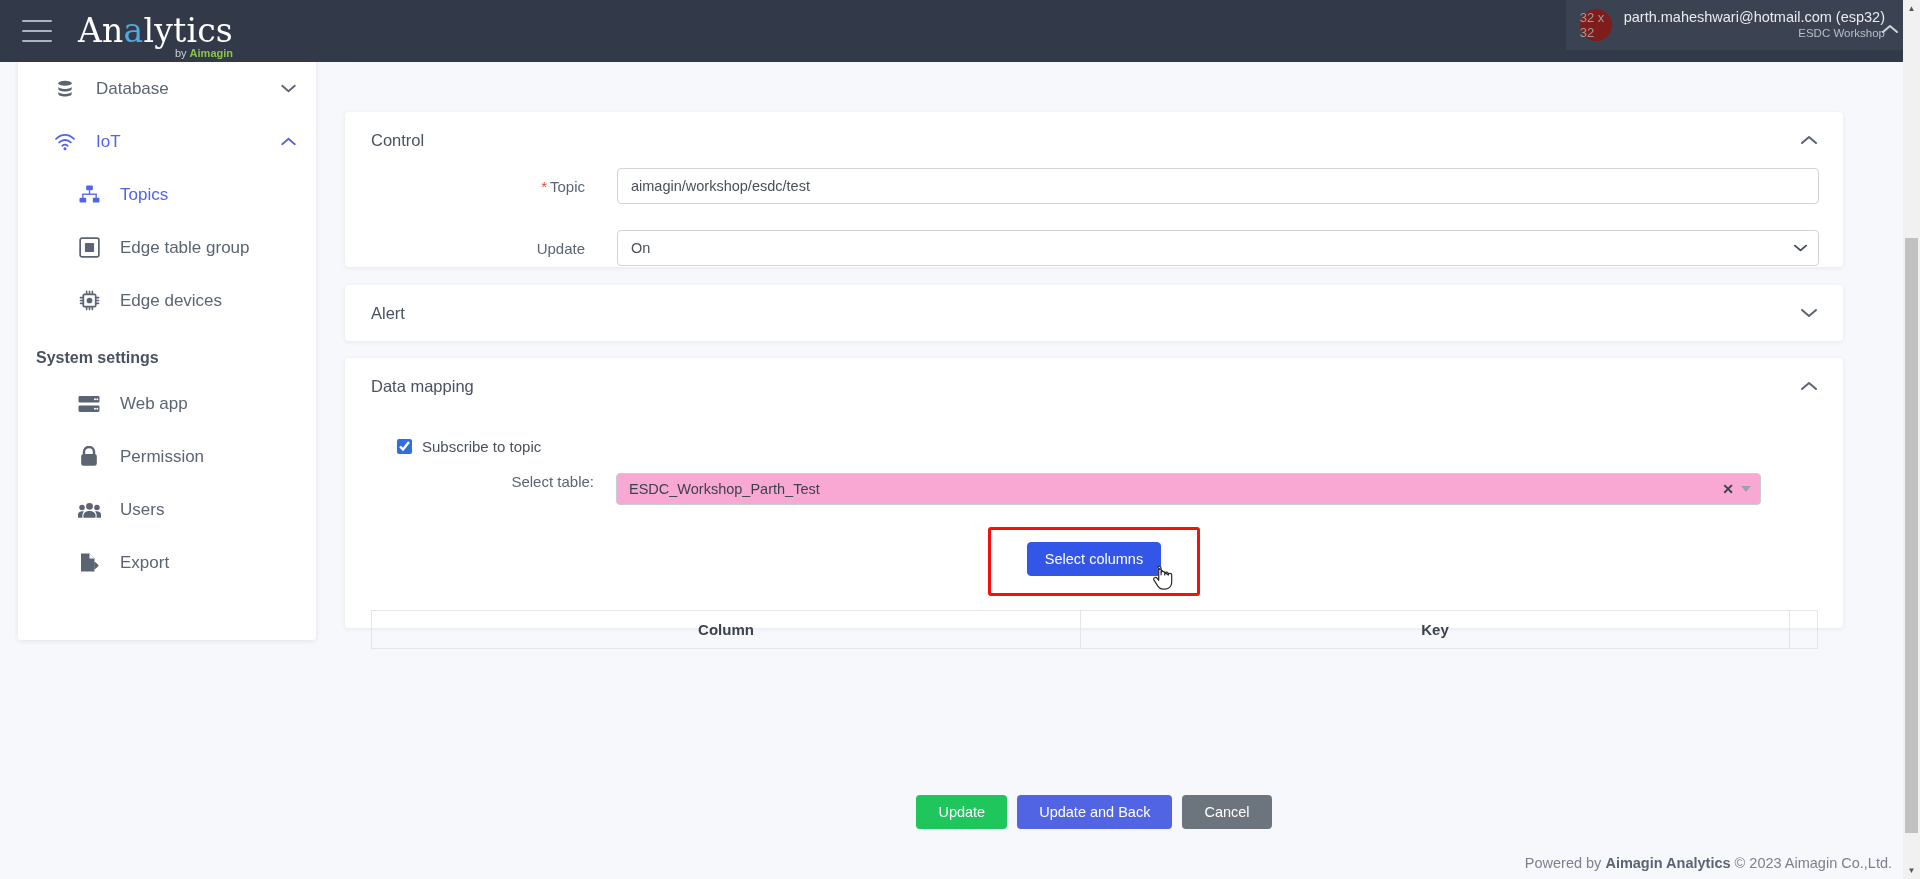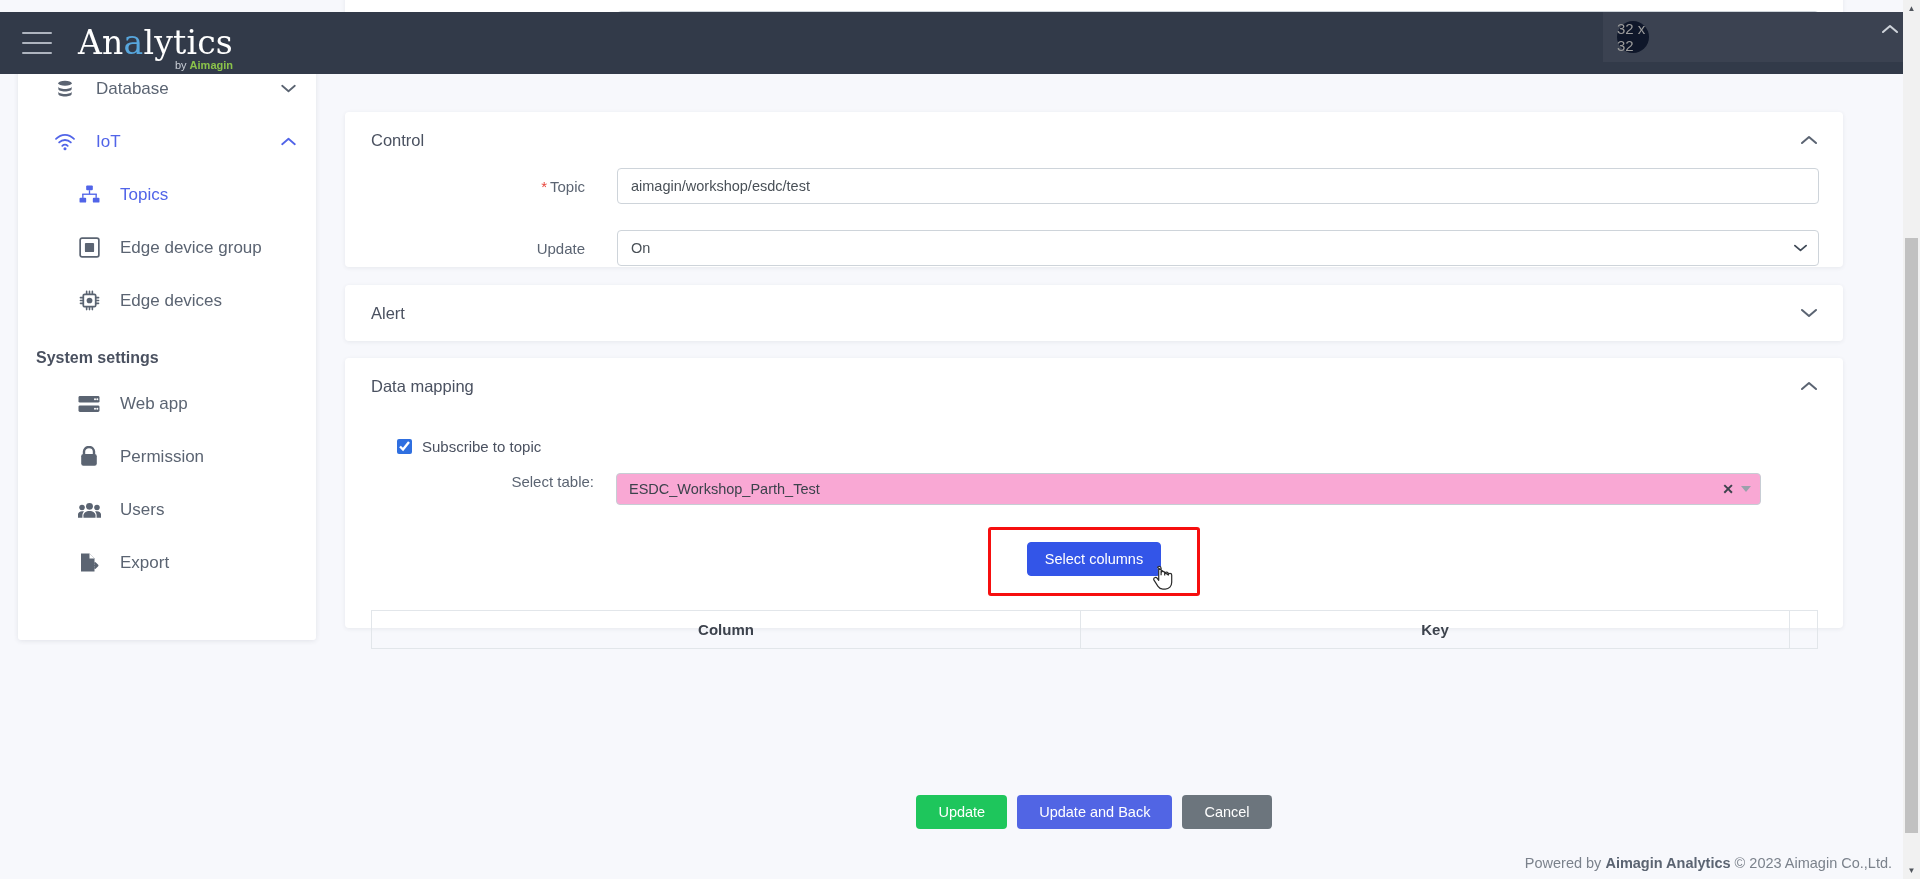--- a/index.html
+++ b/index.html
@@ -7,21 +7,21 @@
     margin: 0; padding: 0;
     width: 1920px; height: 879px;
     overflow: hidden;
     font-family: "Liberation Sans", sans-serif;
     background: #f7f8fc;
   }
   body { position: relative; }
 
   
   .topbar {
-    position: absolute; top: 12px; left: 0;
+    position: absolute; top: 0; left: 0;
     width: 1903px; height: 62px;
     background: #323a49;
     display: flex; align-items: center;
     z-index: 40;
   }
   .hamburger {
     width: 30px; height: 22px;
     margin-left: 22px; margin-right: 26px;
     display: flex; flex-direction: column; justify-content: space-between;
     cursor: pointer;
@@ -51,23 +51,23 @@
   .account {
     position: absolute; top: 0; right: 0;
     height: 50px; min-width: 300px;
     background: #3b4251;
     display: flex; align-items: center;
     padding: 0 18px 0 14px;
     cursor: pointer;
   }
   .avatar {
     width: 32px; height: 32px; border-radius: 50%;
-    background: #0f172a; margin-right: 12px;
+    background: #7f1d1d; margin-right: 12px;
     display: flex; align-items: center; justify-content: center;
-    font-size: 15px; color: #9b9b9b; flex: none;
+    font-size: 13px; color: #9b9b9b; flex: none;
   }
   .account-text { display: flex; flex-direction: column; align-items: flex-end; }
   .account-email { font-size: 14.5px; color: #e9ebef; line-height: 17px; }
   .account-org { font-size: 11.5px; color: #b9bec8; line-height: 15px; }
 
   
   .sidebar {
     position: absolute; top: 50px; left: 18px;
     width: 298px; height: 590px;
     background: #ffffff;
@@ -276,20 +276,24 @@
     <span></span>
     <span></span>
   </div>
   <div class="brand">
     <div class="brand-main"><span>An</span><span class="accent">a</span><span>lytics</span></div>
     <div class="brand-sub"><span>by </span><b>Aimagin</b></div>
   </div>
 
   <div class="account">
     <div class="avatar">32 x 32</div>
+    <div class="account-text">
+      <div class="account-email">parth.maheshwari@hotmail.com (esp32)</div>
+      <div class="account-org">ESDC Workshop</div>
+    </div>
   </div>
 </div>
 
 <div class="topbar-collapse">
   <svg width="16" height="10" viewBox="0 0 16 10" fill="none" aria-hidden="true">
     <path d="M1 8L8 2L15 8" stroke="#cfd4db" stroke-width="2" stroke-linecap="round" stroke-linejoin="round"></path>
   </svg>
 </div>
 
 <div class="sidebar">
@@ -342,21 +346,21 @@
     <span class="nav-label">Topics</span>
   </div>
 
   <div class="nav-item sub">
     <span class="nav-icon">
       <svg width="21" height="21" viewBox="0 0 22 22" fill="none" aria-hidden="true">
         <rect x="1.2" y="1.2" width="19.6" height="19.6" rx="2" stroke="currentColor" stroke-width="1.8"></rect>
         <rect x="6.2" y="6.2" width="9.6" height="9.6" rx="1" fill="currentColor"></rect>
       </svg>
     </span>
-    <span class="nav-label">Edge device group</span>
+    <span class="nav-label">Edge table group</span>
   </div>
 
   <div class="nav-item sub">
     <span class="nav-icon">
       <svg width="21" height="21" viewBox="0 0 22 22" fill="none" aria-hidden="true">
         <rect x="4.5" y="4.5" width="13" height="13" rx="1.5" stroke="currentColor" stroke-width="1.8"></rect>
         <circle cx="11" cy="11" r="3" fill="currentColor"></circle>
         <g stroke="currentColor" stroke-width="1.7" stroke-linecap="round">
           <path d="M8 1.5v3M11 1.5v3M14 1.5v3M8 17.5v3M11 17.5v3M14 17.5v3"></path>
           <path d="M1.5 8h3M1.5 11h3M1.5 14h3M17.5 8h3M17.5 11h3M17.5 14h3"></path>

